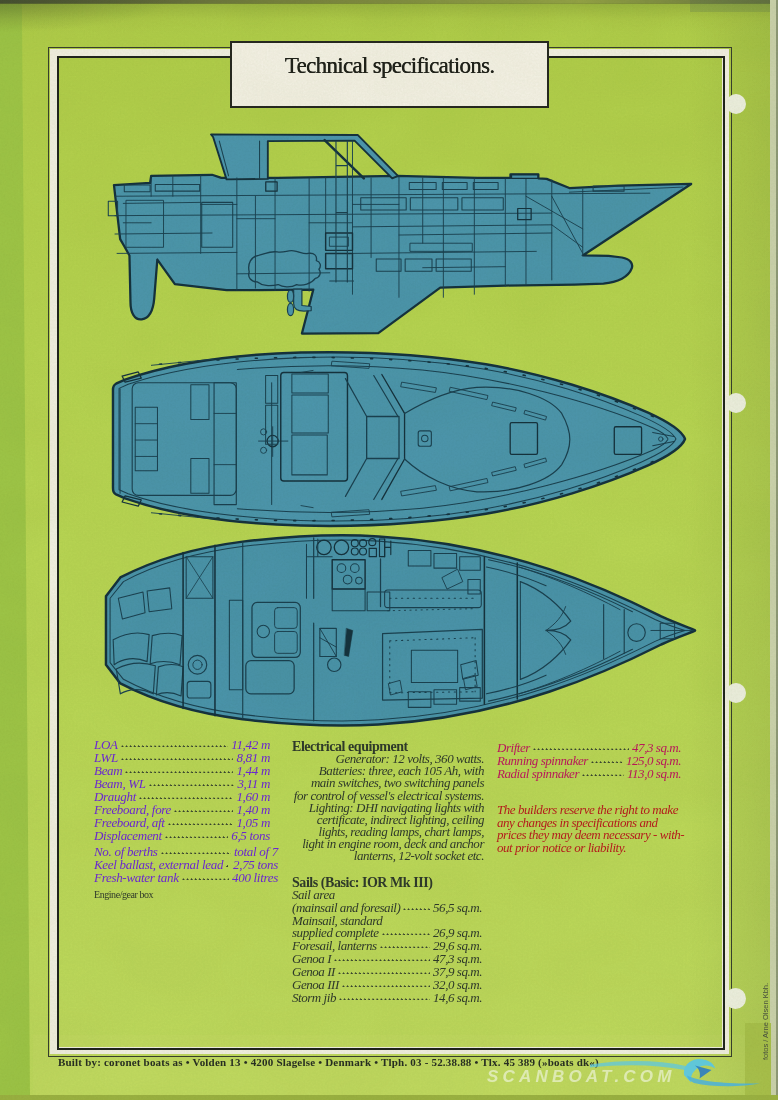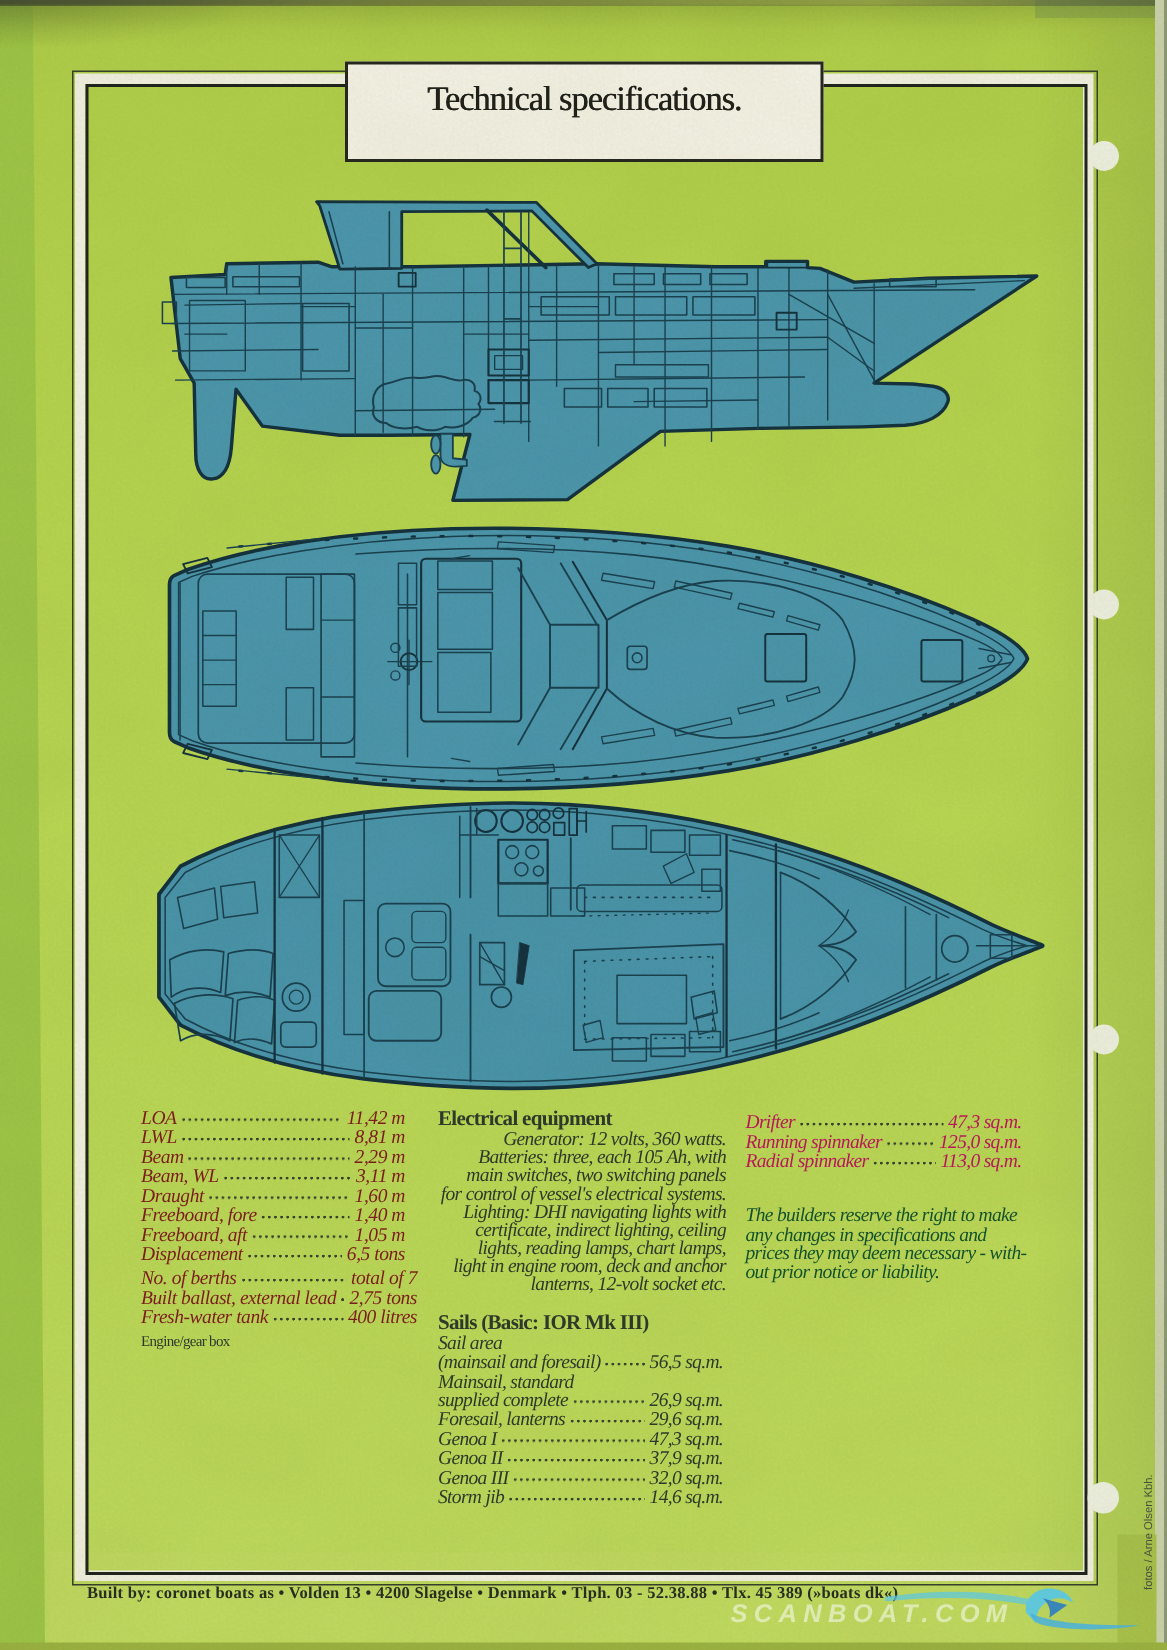--- a/index.html
+++ b/index.html
@@ -304,35 +304,35 @@
 <path d="M 594,606 L 594,658 M 614,611 L 614,653" fill="none" stroke="#1a4151" stroke-width="1.1"></path>
 <circle cx="626" cy="633" r="8.5" fill="none" stroke="#1a4151" stroke-width="1.1"></circle>
 <path d="M 640,631 L 681,631" fill="none" stroke="#1a4151" stroke-width="0.9"></path>
 <rect x="649" y="624" width="14" height="15" fill="none" stroke="#1a4151" stroke-width="1"></rect>
 
 <rect x="462" y="582" width="12" height="14" fill="none" stroke="#1a4151" stroke-width="1"></rect>
 <path d="M 455,664 L 470,660 L 472,674 L 457,678 Z" fill="none" stroke="#1a4151" stroke-width="1"></path>
 </g>
 </svg>
 
-<div class="abs ital" style="left:94px;top:739px;width:176px;font-size:13px;letter-spacing:-0.3px;line-height:12.45px;color:#7f1d1d;">
+<div class="abs ital" style="left:94px;top:739px;width:176px;font-size:13px;letter-spacing:-0.3px;line-height:12.45px;color:#6d28d9;">
 <div class="row">
       <span>LOA</span>
       <span class="dots"></span>
       <span class="val">11,42 m</span>
     </div>
 <div class="row">
       <span>LWL</span>
       <span class="dots"></span>
       <span class="val">8,81 m</span>
     </div>
 <div class="row">
       <span>Beam</span>
       <span class="dots"></span>
-      <span class="val">2,29 m</span>
+      <span class="val">1,44 m</span>
     </div>
 <div class="row">
       <span>Beam, WL</span>
       <span class="dots"></span>
       <span class="val">3,11 m</span>
     </div>
 <div class="row">
       <span>Draught</span>
       <span class="dots"></span>
       <span class="val">1,60 m</span>
@@ -352,21 +352,21 @@
       <span class="dots"></span>
       <span class="val">6,5 tons</span>
     </div>
 <div style="height:3px"></div>
 <div class="row" style="width:184px">
       <span>No. of berths</span>
       <span class="dots"></span>
       <span class="val">total of 7</span>
     </div>
 <div class="row" style="width:184px">
-      <span>Built ballast, external lead</span>
+      <span>Keel ballast, external lead</span>
       <span class="dots"></span>
       <span class="val">2,75 tons</span>
     </div>
 <div class="row" style="width:184px">
       <span>Fresh-water tank</span>
       <span class="dots"></span>
       <span class="val">400 litres</span>
     </div>
 </div>
 
@@ -445,21 +445,21 @@
       <span class="dots"></span>
       <span class="val">125,0 sq.m.</span>
     </div>
 <div class="row">
       <span>Radial spinnaker</span>
       <span class="dots"></span>
       <span class="val">113,0 sq.m.</span>
     </div>
 </div>
 
-<div class="abs ital" style="left:497px;top:804px;width:210px;font-size:13px;letter-spacing:-0.45px;line-height:12.7px;color:#14532d;white-space:nowrap;">The builders reserve the right to make<br>any changes in specifications and<br>prices they may deem necessary - with-<br>out prior notice or liability.</div>
+<div class="abs ital" style="left:497px;top:804px;width:210px;font-size:13px;letter-spacing:-0.45px;line-height:12.7px;color:#b91c1c;white-space:nowrap;">The builders reserve the right to make<br>any changes in specifications and<br>prices they may deem necessary - with-<br>out prior notice or liability.</div>
 
 <div class="abs" style="left:58px;top:1056px;width:662px;font-size:11px;font-weight:bold;color:#272e22;letter-spacing:0.2px;">Built by: coronet boats as • Volden 13 • 4200 Slagelse • Denmark • Tlph. 03 - 52.38.88 • Tlx. 45 389 (»boats dk«)</div>
 
 <div class="abs" style="left:761px;top:1060px;width:100px;font-size:7.5px;color:#4a5240;transform:rotate(-90deg);transform-origin:0 0;font-family:'Liberation Sans',sans-serif;">fotos / Arne Olsen Kbh.</div>
 
 <svg class="abs" style="left:0;top:0;opacity:0.11;mix-blend-mode:multiply;" width="778" height="1100">
 <filter id="grain">
       <feTurbulence type="fractalNoise" baseFrequency="0.55" numOctaves="2" seed="11"></feTurbulence>
 <feColorMatrix type="matrix" values="0 0 0 0 0.45  0 0 0 0 0.5  0 0 0 0 0.25  0.7 0.7 0.7 0 -0.45"></feColorMatrix>
     </filter>

